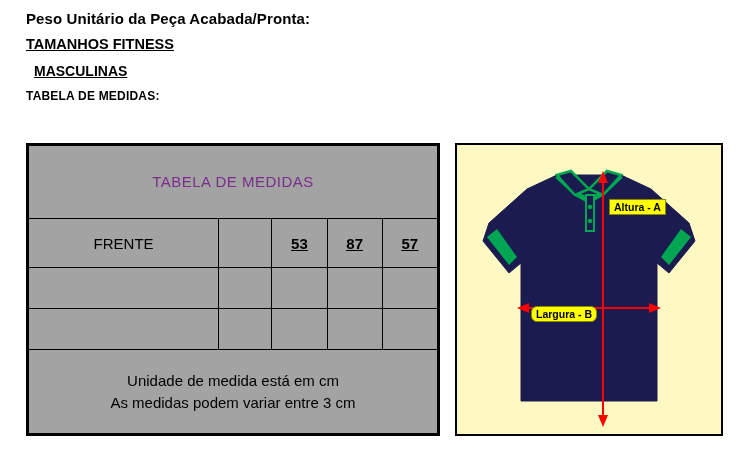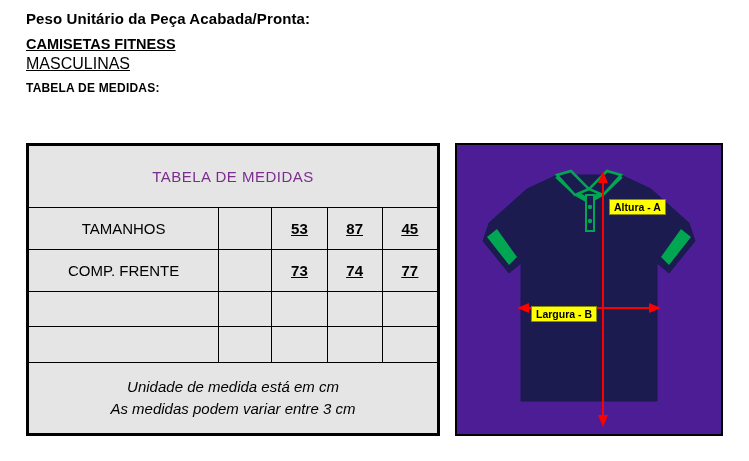--- a/index.html
+++ b/index.html
@@ -35,43 +35,43 @@
     white-space: nowrap;
   }
   .hdr-line2 {
     font-size: 14.5px;
     font-weight: bold;
     text-decoration: underline;
     line-height: 19px;
     margin: 0;
   }
   .hdr-line3 {
-    font-size: 16px;
-    font-weight: normal;
+    font-size: 14px;
+    font-weight: bold;
     text-decoration: underline;
     line-height: 19px;
-    margin: 0;
+    margin: 8px;
   }
   .hdr-line4 {
     font-size: 12px;
     font-weight: bold;
     margin: 8px 0 0 0;
     letter-spacing: 0.2px;
   }
 
   
   .table-wrap {
     position: absolute;
     left: 26px;
     top: 143px;
     width: 414px;
     height: 293px;
     border: 2px solid #000;
     box-sizing: border-box;
-    background: #e5e5e5;
+    background: #a3a3a3;
   }
   table.measure {
     border-collapse: collapse;
     width: 100%;
     height: 100%;
     table-layout: fixed;
   }
   table.measure td {
     border: 1px solid #000;
     padding: 0;
@@ -114,36 +114,35 @@
     border-bottom: none;
     border-left: none;
     border-right: none;
     font-size: 14.5px;
     line-height: 22px;
     height: 62px;
   }
   .footer-inner {
     display: block;
     padding: 0 18px;
-    font-style: italic;
   }
   .footer-inner div {
     white-space: nowrap;
   }
 
   
   .illus {
     position: absolute;
     left: 455px;
     top: 143px;
     width: 268px;
     height: 293px;
     border: 2px solid #000;
     box-sizing: border-box;
-    background: #4c1d95;
+    background: #fef9c3;
     overflow: hidden;
   }
   .shirt-svg {
     position: absolute;
     left: 0;
     top: 0;
   }
   .tag {
     position: absolute;
     background: #ffff00;
@@ -155,60 +154,54 @@
     white-space: nowrap;
     font-family: "Liberation Sans", sans-serif;
   }
   .tag-altura {
     left: 152px;
     top: 54px;
   }
   .tag-largura {
     left: 74px;
     top: 161px;
+    border-radius: 6px;
   }
 </style>
 </head>
 <body>
 
 <div class="page">
 
   <div class="header">
     <p class="hdr-line1">Peso Unitário da Peça Acabada/Pronta:</p>
-    <p class="hdr-line2">CAMISETAS FITNESS</p>
+    <p class="hdr-line2">TAMANHOS FITNESS</p>
     <p class="hdr-line3">MASCULINAS</p>
     <p class="hdr-line4">TABELA DE MEDIDAS:</p>
   </div>
 
   <div class="table-wrap">
     <table class="measure">
       <colgroup>
         <col style="width:46.5%">
         <col style="width:13%">
         <col style="width:13.5%">
         <col style="width:13.5%">
         <col style="width:13.5%">
       </colgroup>
       <tbody>
         <tr>
           <td class="title-cell" colspan="5">TABELA DE MEDIDAS</td>
         </tr>
         <tr>
-          <td class="label-cell">TAMANHOS</td>
+          <td class="label-cell">FRENTE</td>
           <td class="val-cell"><span class="u"></span></td>
           <td class="val-cell"><span class="u">53</span></td>
           <td class="val-cell"><span class="u">87</span></td>
-          <td class="val-cell"><span class="u">45</span></td>
-        </tr>
-        <tr>
-          <td class="label-cell">COMP. FRENTE</td>
-          <td class="val-cell"><span class="u"></span></td>
-          <td class="val-cell"><span class="u">73</span></td>
-          <td class="val-cell"><span class="u">74</span></td>
-          <td class="val-cell"><span class="u">77</span></td>
+          <td class="val-cell"><span class="u">57</span></td>
         </tr>
         <tr>
           <td class="label-cell empty-cell"></td>
           <td class="empty-cell"></td>
           <td class="empty-cell"></td>
           <td class="empty-cell"></td>
           <td class="empty-cell"></td>
         </tr>
         <tr>
           <td class="label-cell empty-cell"></td>

